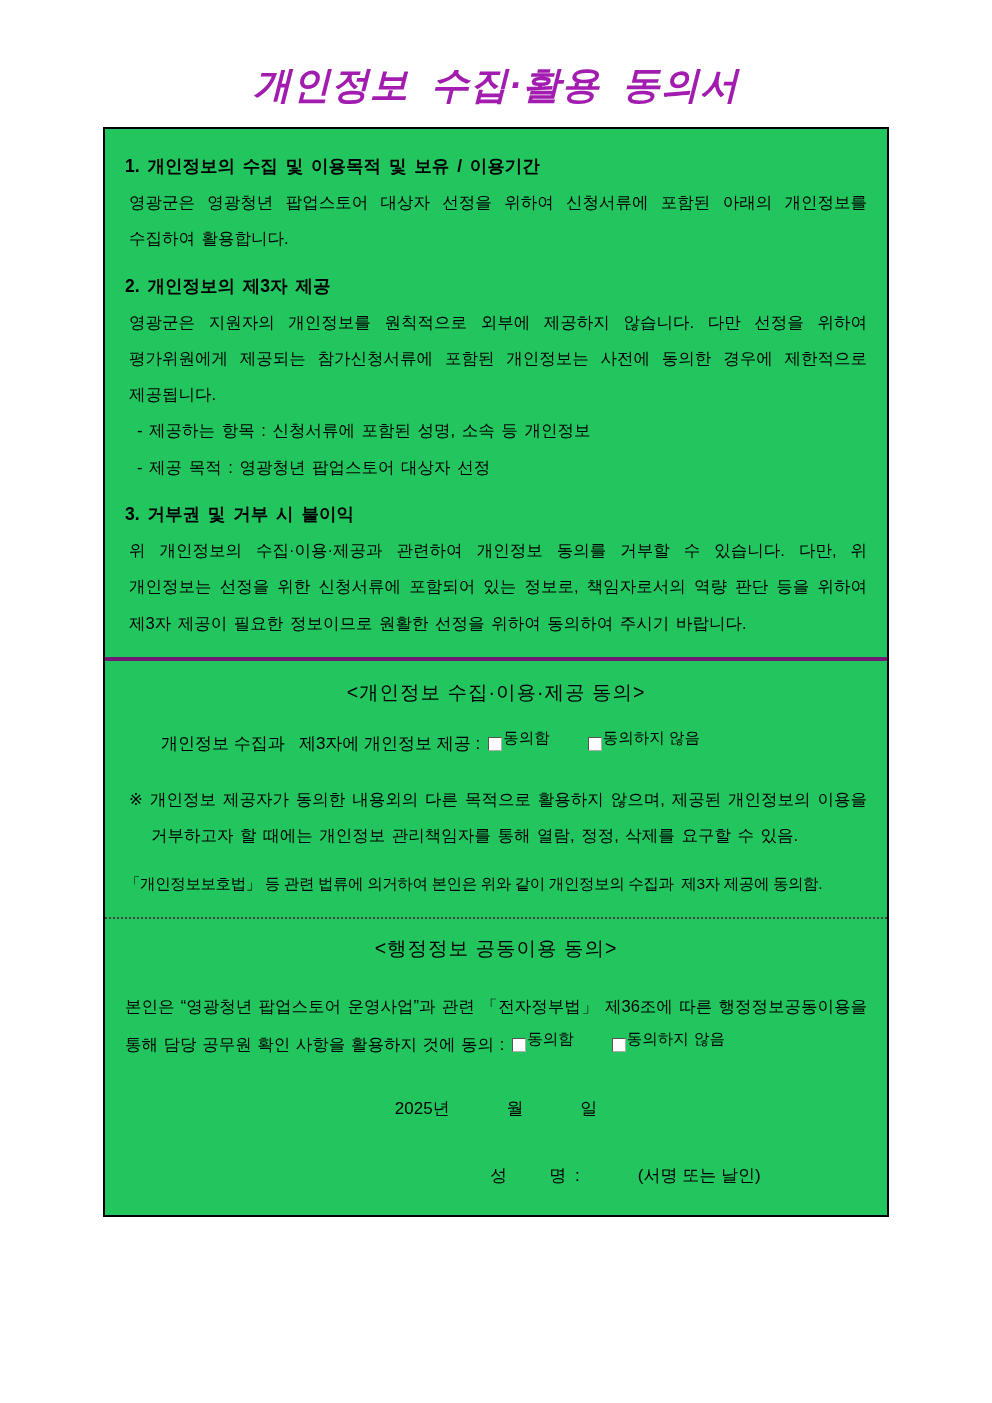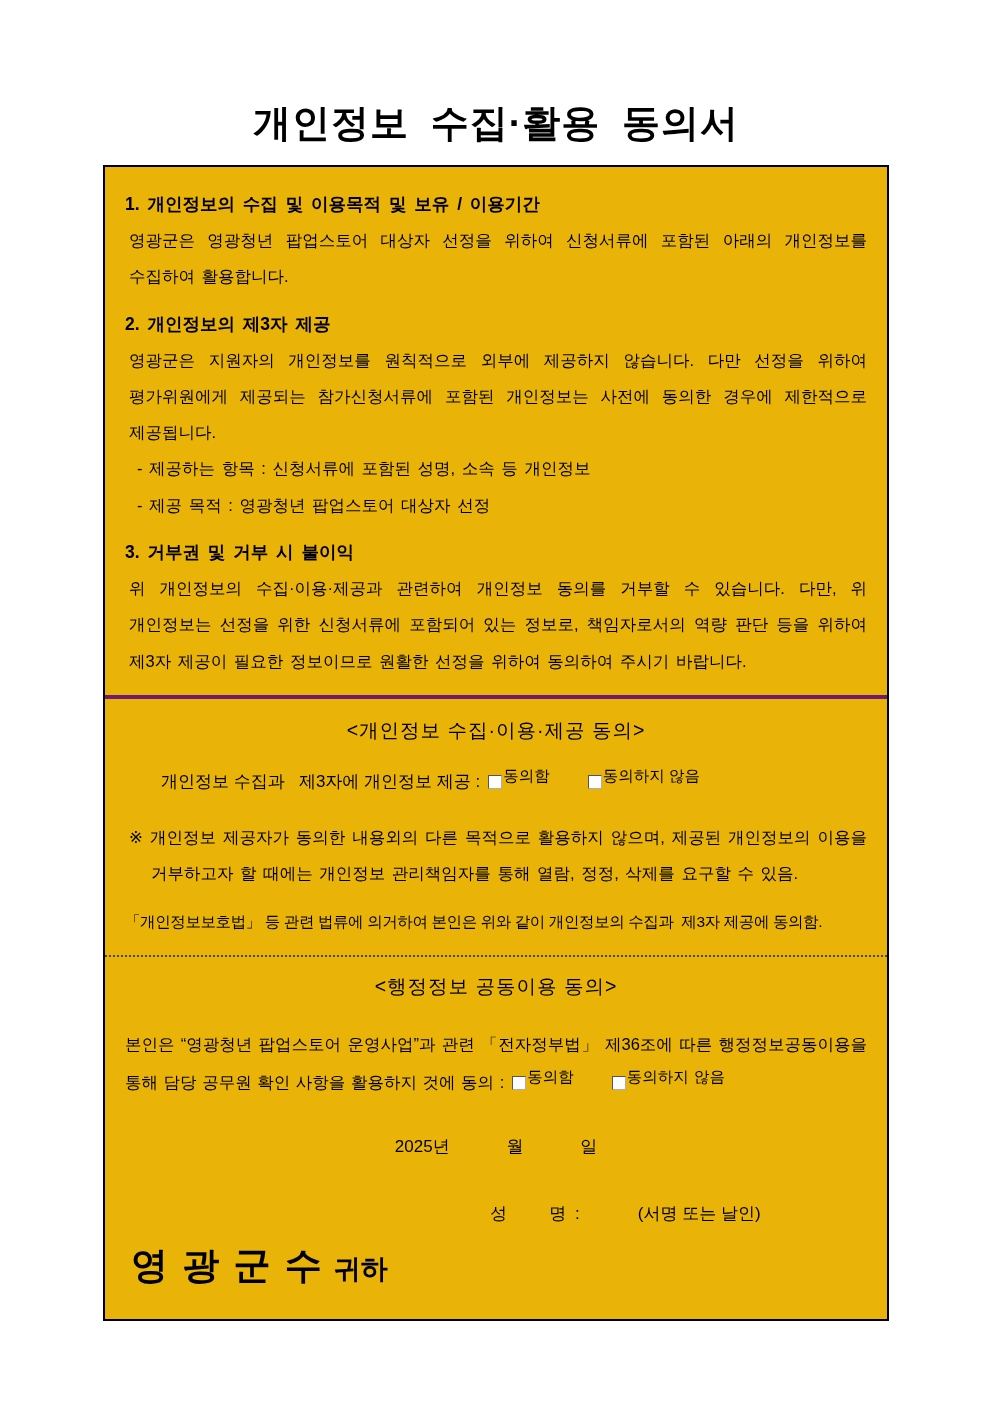--- a/index.html
+++ b/index.html
@@ -5,33 +5,34 @@
   * { margin: 0; padding: 0; box-sizing: border-box; }
   html, body { background: #ffffff; }
   body {
     width: 992px;
     height: 1403px;
     font-family: "Liberation Sans", "DejaVu Sans", sans-serif;
     color: #000;
     position: relative;
   }
   .page-title {
-    margin-top: 98px;
+    margin-top: 60px;
     text-align: center;
     font-size: 38px;
     font-weight: 800;
     letter-spacing: 1px;
     word-spacing: 10px;
-    color: #000000;
+    color: #a21caf;
+    font-style: italic;
   }
   .doc-box {
     width: 786px;
     margin: 16px auto 0 auto;
     border: 2px solid #000;
-    background: #eab308;
+    background: #22c55e;
   }
   
   .sections { padding: 14px 20px 16px 20px; }
   .sec { margin-top: 12px; }
   .sec:first-child { margin-top: 6px; }
   .sec-heading {
     font-size: 17.5px;
     font-weight: 700;
     line-height: 2.0;
     word-spacing: 3px;
@@ -191,19 +192,15 @@
       <span class="date-year">2025년</span>
       <span class="date-month">월</span>
       <span class="date-day">일</span>
     </div>
 
     <div class="name-line">
       <span class="name-label">성      명 :</span>
       <span class="sign-note">(서명 또는 날인)</span>
     </div>
 
-    <div class="recipient-line">
-      <span class="recipient-name">영 광 군 수</span>
-      <span class="recipient-suffix">귀하</span>
-    </div>
   </div>
 
 </div>
 
 </body></html>

